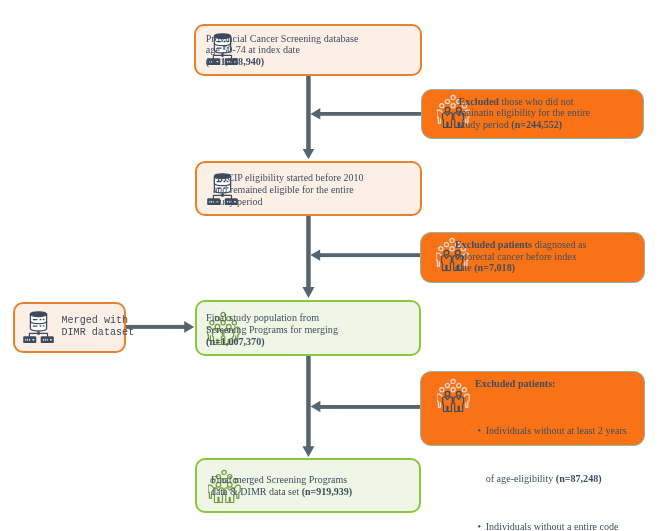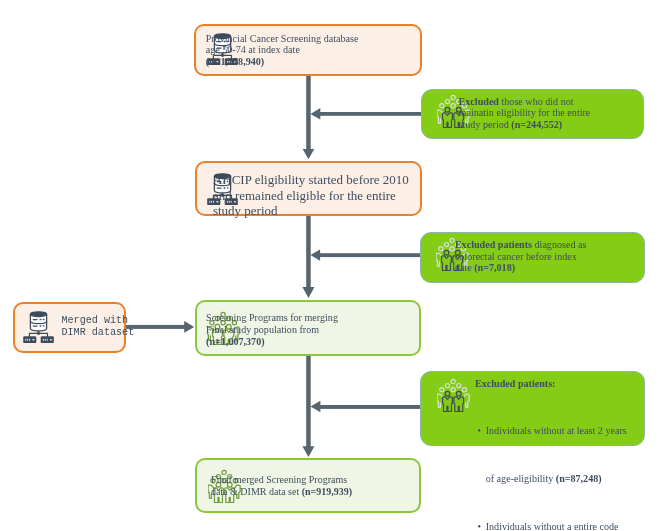--- a/index.html
+++ b/index.html
@@ -6,21 +6,21 @@
   html,body{margin:0;padding:0;background:#ffffff;}
   body{width:669px;height:531px;overflow:hidden;
        font-family:"Liberation Serif","DejaVu Serif",serif;
        -webkit-font-smoothing:antialiased;}
   #stage{position:relative;width:669px;height:531px;background:#fff;}
   #wires{position:absolute;left:0;top:0;width:669px;height:531px;}
 
   .node{position:absolute;box-sizing:border-box;}
   .node.orange {background:#FCF0E6;border:2.2px solid #E8812B;border-radius:10px;}
   .node.green  {background:#EFF6E5;border:2.2px solid #8CC63E;border-radius:10px;}
-  .node.teal   {background:#84cc16;border:1.9px solid #8DB6A9;border-radius:11px;text-decoration:underline;}
+  .node.teal   {background:#f97316;border:1.9px solid #8DB6A9;border-radius:11px;text-decoration:underline;}
 
   .ico{position:absolute;display:block;}
   .ico svg{display:block;}
   .body{position:absolute;color:#3F4D60;text-align:left;line-height:1.175;}
   .body .ln{display:block;white-space:nowrap;}
   .b{font-weight:bold;}
   .bul{text-align:left;}
   .bul .hd{display:block;text-align:left;font-weight:bold;white-space:nowrap;}
   .bul .item{display:block;position:relative;padding-left:10.7px;white-space:nowrap;}
   .bul .item .dot{position:absolute;left:2.4px;top:0;font-size:10.1px;}
@@ -127,21 +127,21 @@
             <rect x="5.3" y="28.75" width="0.85" height="2.1" rx="0.3"></rect>
             <rect x="7.2" y="28.75" width="0.85" height="2.1" rx="0.3"></rect>
             <rect x="10.6" y="28.9" width="1.6" height="1.6" rx="0.3"></rect>
             <rect x="20.9" y="28.75" width="0.85" height="2.1" rx="0.3"></rect>
             <rect x="22.8" y="28.75" width="0.85" height="2.1" rx="0.3"></rect>
             <rect x="24.7" y="28.75" width="0.85" height="2.1" rx="0.3"></rect>
             <rect x="28.1" y="28.9" width="1.6" height="1.6" rx="0.3"></rect>
           </g>
         </svg>
     </span>
-    <span class="body" style="left:16.4px;top:9.9px;width:228px;font-size:13px;">
+    <span class="body" style="left:16.4px;top:9.9px;width:228px;font-size:10px;">
       <span class="ln">AHCIP eligibility started before 2010</span>
       <span class="ln">and remained eligible for the entire</span>
       <span class="ln">study period</span>
     </span>
   </div>
 
   <div class="node green" id="box-n3" style="left:194.5px;top:299.5px;width:226px;height:56px;">
     <span class="ico" style="left:10.5px;top:9.0px;">
       <svg width="34" height="34" viewBox="0 0 34 34">
           <g fill="none" stroke="#6E993C" stroke-width="1.2" stroke-linejoin="round" stroke-linecap="round">
@@ -154,22 +154,22 @@
             <circle cx="16.1" cy="11.7" r="2.1"></circle>
             <circle cx="27.4" cy="11.7" r="2.1"></circle>
             <circle cx="10.45" cy="15.7" r="2.35"></circle>
             <circle cx="21.75" cy="15.7" r="2.35"></circle>
             <path d="M5.55 20.1 Q5.55 18.9 6.75 18.9 H8.35 L10.45 21.3 L12.55 18.9 H14.15 Q15.35 18.9 15.35 20.1 V25.1 Q15.35 25.9 14.55 25.9 H14.45 V32.95 Q14.45 33.6 13.8 33.6 H11.6 Q10.95 33.6 10.95 32.95 V28.3 H9.95 V32.95 Q9.95 33.6 9.3 33.6 H7.1 Q6.45 33.6 6.45 32.95 V25.9 H6.35 Q5.55 25.9 5.55 25.1 Z"></path>
             <path d="M16.85 20.1 Q16.85 18.9 18.05 18.9 H19.65 L21.75 21.3 L23.85 18.9 H25.45 Q26.65 18.9 26.65 20.1 V25.1 Q26.65 25.9 25.85 25.9 H25.75 V32.95 Q25.75 33.6 25.1 33.6 H22.9 Q22.25 33.6 22.25 32.95 V28.3 H21.25 V32.95 Q21.25 33.6 20.6 33.6 H18.4 Q17.75 33.6 17.75 32.95 V25.9 H17.65 Q16.85 25.9 16.85 25.1 Z"></path>
           </g>
         </svg>
     </span>
     <span class="body" style="left:9.6px;top:10.5px;width:228px;font-size:10.1px;">
+      <span class="ln">Final study population from</span>
       <span class="ln">Screening Programs for merging</span>
-      <span class="ln">Final study population from</span>
       <span class="ln b">(n=1,007,370)</span>
     </span>
   </div>
 
   <div class="node green" id="box-n4" style="left:194.5px;top:457.5px;width:226px;height:55px;">
     <span class="ico" style="left:11.0px;top:9.3px;">
       <svg width="34" height="34" viewBox="0 0 34 34">
           <g fill="none" stroke="#6E993C" stroke-width="1.2" stroke-linejoin="round" stroke-linecap="round">
             <path d="M6.0 19.3 L3.9 16.9 Q3.1 16.05 2.0 16.05 H1.2 Q0.05 16.05 0.05 17.2 V22.6 Q0.05 23.45 0.9 23.45 H1.35 V28.7 Q1.35 29.4 2.05 29.4 H2.75 Q3.4 29.4 3.4 28.7 V24.9"></path>
             <path d="M26.2 19.3 L28.3 16.9 Q29.1 16.05 30.2 16.05 H31.0 Q32.15 16.05 32.15 17.2 V22.6 Q32.15 23.45 31.3 23.45 H30.85 V28.7 Q30.85 29.4 30.15 29.4 H29.45 Q28.8 29.4 28.8 28.7 V24.9"></path>

